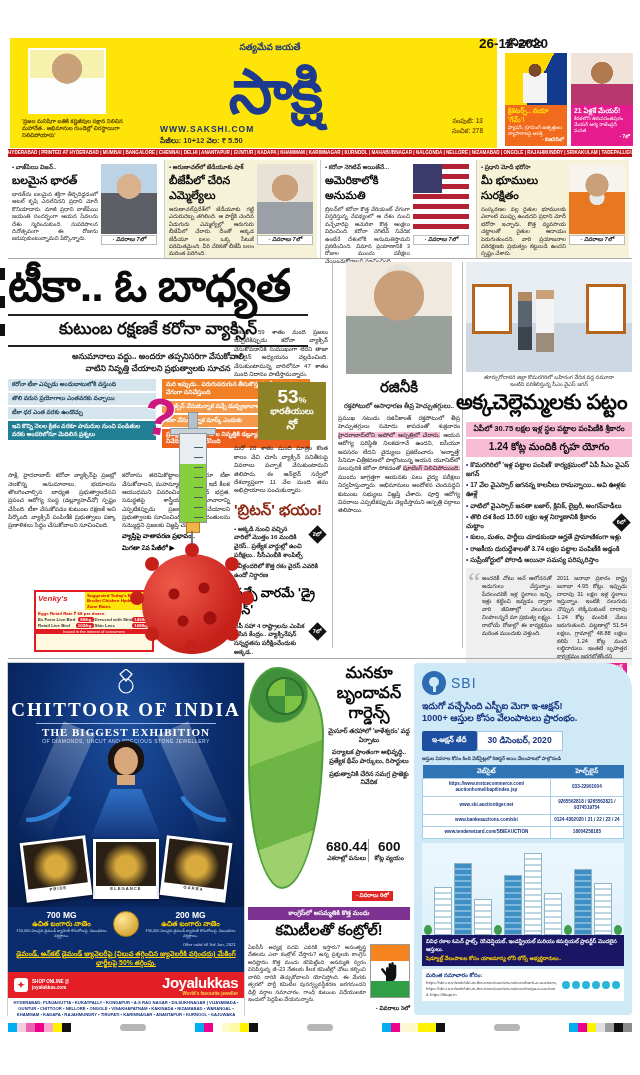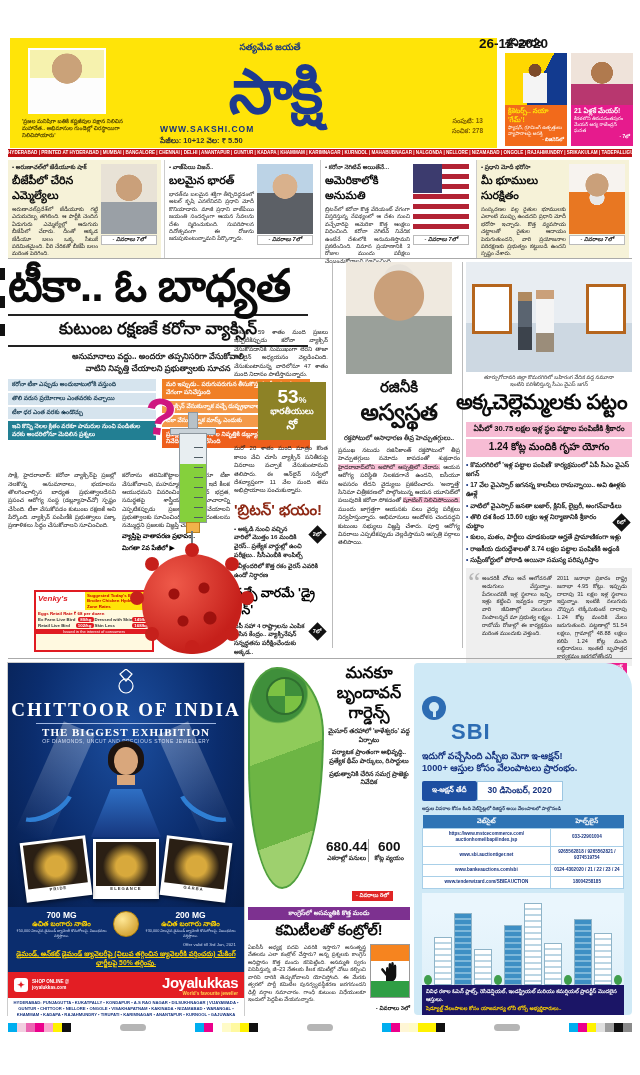--- a/index.html
+++ b/index.html
@@ -200,21 +200,21 @@
   .cbody{display:flex;gap:4px;}
   .cbody .bt{flex:1;font-size:5.4px;line-height:1.38;text-align:justify;color:#1c1c1c;}
   .cflag{width:38px;height:52px;flex:none;border:1px solid #999;background:linear-gradient(180deg,#f6841f 0 30%,#fff 30% 70%,#2f9e44 70% 100%);display:flex;align-items:center;justify-content:center;}
   .cref{font-size:5.8px;font-weight:bold;text-align:right;margin-top:1px;}
   
   .sbi{position:absolute;left:406px;top:4px;width:218px;height:352px;background:#cfe9f6;border-radius:4px 26px 4px 4px;overflow:hidden;box-sizing:border-box;padding:8px 8px 6px;}
   .sbilogo{display:flex;align-items:center;gap:5px;}
   .sbic{width:24px;height:24px;border-radius:50%;background:#2d6cb3;position:relative;flex:none;}
   .sbic::before{content:"";position:absolute;left:7px;top:6px;width:10px;height:10px;border-radius:50%;background:#cfe9f6;}
   .sbic::after{content:"";position:absolute;left:10.5px;top:12px;width:3px;height:9px;background:#cfe9f6;}
-  .sbiword{font-size:22px;font-weight:700;color:#2d6cb3;letter-spacing:1px;margin-top:48px;}
+  .sbiword{font-size:14px;font-weight:400;color:#2d6cb3;letter-spacing:1px;}
   .sbih{margin-top:5px;font-size:9.2px;font-weight:900;color:#16337f;line-height:1.35;}
   .daterow{display:flex;margin-top:6px;gap:0;}
   .dbtn{background:#1d4fa1;color:#fff;font-size:7.2px;font-weight:bold;padding:4px 10px;border-radius:2px;}
   .dval{background:#fff;color:#16337f;font-size:8.6px;font-weight:900;padding:3px 10px;border:1px solid #9cc6e2;}
   .sbinote{font-size:4.8px;color:#2a3f66;margin-top:5px;font-weight:bold;}
   .sbit{width:100%;border-collapse:collapse;margin-top:3px;}
   .sbit th{background:#2f74b5;color:#fff;font-size:6.4px;padding:2px;font-weight:bold;}
   .sbit td{background:#fff;color:#16337f;font-size:4.6px;font-weight:bold;padding:2.5px 2px;text-align:center;border:1px solid #a8cfe8;line-height:1.3;}
   .city{margin-top:4px;height:92px;background:linear-gradient(180deg,#eaf6fd 0 20%,#dff0f9 100%);display:flex;align-items:flex-end;gap:2px;padding:0 2px;overflow:hidden;}
   .bld{flex:1;background:repeating-linear-gradient(180deg,#fff 0 4px,#bcd6e4 4px 6px);border:1px solid #8fb4c8;}
@@ -277,39 +277,39 @@
         <div class="h">21 ఏళ్లకే మేయర్!</div>
         <div class="s">కేరళలోని తిరువనంతపురం మేయర్ ఆర్య రాజేంద్రన్ ఘనత</div>
         <div class="r">- 7లో</div>
       </div>
     </div>
   </header>
 
   <div class="citystrip">HYDERABAD | PRINTED AT HYDERABAD | MUMBAI | BANGALORE | CHENNAI | DELHI | ANANTAPUR | GUNTUR | KADAPA | KHAMMAM | KARIMNAGAR | KURNOOL | MAHABUBNAGAR | NALGONDA | NELLORE | NIZAMABAD | ONGOLE | RAJAHMUNDRY | SRIKAKULAM | TADEPALLIGUDEM | TIRUPATHI | VIJAYAWADA | VISAKHAPATNAM | WARANGAL</div>
 
   <section class="briefs">
+    <article class="brief">
+      <div class="txt">
+        <div class="kick">• వాజ్‌పేయి విజన్..</div>
+        <div class="head">బలమైన భారత్</div>
+        <div class="body">భారత్‌ను బలమైన శక్తిగా తీర్చిదిద్దడంలో అటల్ కృషి ఎనలేనిదని ప్రధాని మోదీ కొనియాడారు. మాజీ ప్రధాని వాజ్‌పేయి జయంతి సందర్భంగా ఆయన సేవలను దేశం స్మరించుకుంది. సుపరిపాలన దినోత్సవంగా ఈ రోజును జరుపుకుంటున్నామని పేర్కొన్నారు.</div>
+      </div>
+      <div class="side">
+        <div class="photo ph-vajpayee"></div>
+        <div class="ref">- వివరాలు 7లో</div>
+      </div>
+    </article>
     <article class="brief tint">
       <div class="txt">
         <div class="kick">• అరుణాచల్‌లో జేడీయూకు షాక్</div>
         <div class="head">బీజేపీలో చేరిన ఎమ్మెల్యేలు</div>
         <div class="body">అరుణాచల్‌ప్రదేశ్‌లో జేడీయూకు గట్టి ఎదురుదెబ్బ తగిలింది. ఆ పార్టీకి చెందిన ఏడుగురు ఎమ్మెల్యేల్లో ఆరుగురు బీజేపీలో చేరారు. దీంతో అక్కడ జేడీయూ బలం ఒక్క సీటుకే పరిమితమైంది. వీరి చేరికతో బీజేపీ బలం మరింత పెరిగింది.</div>
       </div>
       <div class="side">
         <div class="photo ph-nitish"></div>
-        <div class="ref">- వివరాలు 7లో</div>
-      </div>
-    </article>
-    <article class="brief">
-      <div class="txt">
-        <div class="kick">• వాజ్‌పేయి విజన్..</div>
-        <div class="head">బలమైన భారత్</div>
-        <div class="body">భారత్‌ను బలమైన శక్తిగా తీర్చిదిద్దడంలో అటల్ కృషి ఎనలేనిదని ప్రధాని మోదీ కొనియాడారు. మాజీ ప్రధాని వాజ్‌పేయి జయంతి సందర్భంగా ఆయన సేవలను దేశం స్మరించుకుంది. సుపరిపాలన దినోత్సవంగా ఈ రోజును జరుపుకుంటున్నామని పేర్కొన్నారు.</div>
-      </div>
-      <div class="side">
-        <div class="photo ph-vajpayee"></div>
         <div class="ref">- వివరాలు 7లో</div>
       </div>
     </article>
     <article class="brief">
       <div class="txt">
         <div class="kick">• కరోనా నెగిటివ్ అయితేనే...</div>
         <div class="head">అమెరికాలోకి అనుమతి</div>
         <div class="body">బ్రిటన్‌లో కరోనా కొత్త వేరియంట్ వేగంగా విస్తరిస్తున్న నేపథ్యంలో ఆ దేశం నుంచి వచ్చేవారిపై అమెరికా కొత్త ఆంక్షలు విధించింది. కరోనా నెగిటివ్ నివేదిక ఉంటేనే దేశంలోకి అనుమతిస్తామని ప్రకటించింది. విమాన ప్రయాణానికి 3 రోజుల ముందు పరీక్షలు చేయించుకోవాలని సూచించింది.</div>
       </div>
       <div class="side">
@@ -419,21 +419,20 @@
               <span class="badge">168/kg</span>
             </div>
         </div>
         <div class="foot">Issued in the interest of consumers</div>
       </div>
     </article>
 
     <article class="rajini">
       <div class="photo"></div>
       <div class="h1">రజినీకి</div>
-      <div class="h2">అస్వస్థత</div>
       <div class="intro">రక్తపోటులో అసాధారణ తీవ్ర హెచ్చుతగ్గులు..</div>
       <div class="body">
         <span>ప్రముఖ నటుడు రజినీకాంత్ రక్తపోటులో తీవ్ర హెచ్చుతగ్గులు నమోదు కావడంతో శుక్రవారం </span><span class="hl">హైదరాబాద్‌లోని అపోలో ఆస్పత్రిలో చేరారు.</span><span> ఆయన ఆరోగ్య పరిస్థితి నిలకడగానే ఉందని, ఐసీయూ అవసరం లేదని వైద్యులు ప్రకటించారు. 'అన్నాత్తే' సినిమా చిత్రీకరణలో పాల్గొంటున్న ఆయన యూనిట్‌లో పలువురికి కరోనా సోకడంతో </span><span class="hl">షూటింగ్ నిలిచిపోయింది.</span><span> ముందు జాగ్రత్తగా ఆయనకు పలు వైద్య పరీక్షలు నిర్వహిస్తున్నారు. అభిమానులు ఆందోళన చెందవద్దని కుటుంబ సభ్యులు విజ్ఞప్తి చేశారు. పూర్తి ఆరోగ్య వివరాలు ఎప్పటికప్పుడు వెల్లడిస్తామని ఆస్పత్రి వర్గాలు తెలిపాయి.</span>
       </div>
     </article>
 
     <article class="pattam">
       <div class="photo">
         <div class="win" style="left:6px"></div>
         <div class="win" style="right:6px"></div>

